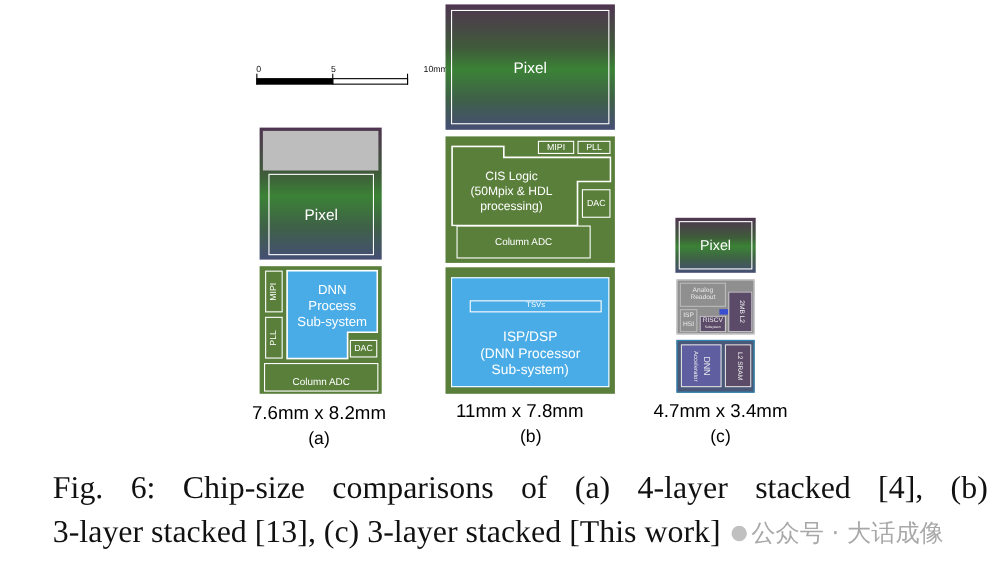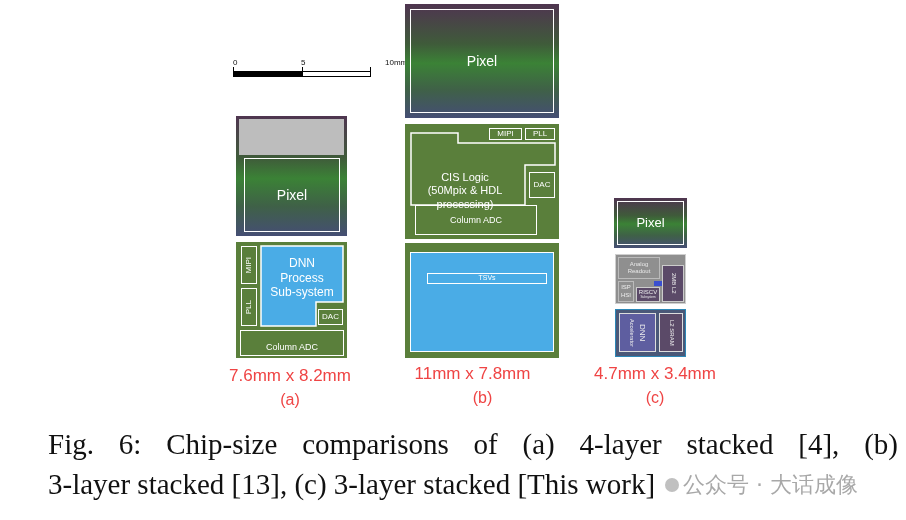--- a/index.html
+++ b/index.html
@@ -3,21 +3,21 @@
   <meta charset="utf-8">
   <style>
     html, body { margin:0; padding:0; background:#ffffff; }
     body { width:906px; height:520px; position:relative; overflow:hidden; font-family:"Liberation Sans", sans-serif; }
     .abs { position:absolute; box-sizing:border-box; }
     .pixel-grad { background: linear-gradient(to bottom, #4f3550 0%, #3f5b3a 35%, #3b8236 52%, #3f6147 75%, #454e74 100%); }
     .green { background:#5a7f3b; }
     .blue { background:#4aace6; }
     .wthin { border:1.5px solid #ffffff; }
     .lbl { color:#ffffff; text-align:center; display:flex; align-items:center; justify-content:center; line-height:1.2; }
-    .cap { color:#ef4444; font-size:17px; text-align:center; }
+    .cap { color:#000000; font-size:17px; text-align:center; }
     .vert { writing-mode: vertical-rl; transform: rotate(180deg); }
     .vert2 { writing-mode: vertical-rl; }
     .fig-caption { font-family:"Liberation Serif", serif; font-size:29px; color:#111; white-space:nowrap; }
     .watermark { font-family:"DejaVu Sans", sans-serif; font-size:22px; color:#9a9a9a; opacity:0.85; white-space:nowrap; }
     .grey-die { background:#8f8f8f; }
     .dark-purple { background:#5b4a68; }
   </style>
 </head>
 <body>
 
@@ -74,37 +74,42 @@
 <div class="abs green" style="left:405px; top:124px; width:154px; height:115px;">
   <div class="abs wthin lbl" style="left:84px; top:4px; width:33px; height:12px; font-size:8px;">
     <span>MIPI</span>
   </div>
   <div class="abs wthin lbl" style="left:120px; top:4px; width:30px; height:12px; font-size:8px;">
     <span>PLL</span>
   </div>
   <svg class="abs" style="left:5px; top:8px;" width="146" height="74" viewBox="0 0 146 74">
     <polygon points="1,1 48,1 48,11 145,11 145,33 115,33 115,73 1,73" fill="none" stroke="#fff" stroke-width="1.5"></polygon>
   </svg>
-  <div class="abs lbl" style="left:8px; top:44px; width:104px; height:46px; font-size:11px; white-space:pre-line;">
+  <div class="abs lbl" style="left:8px; top:28px; width:104px; height:46px; font-size:11px; white-space:pre-line;">
     <span>CIS Logic
 (50Mpix &amp; HDL
 processing)</span>
   </div>
   <div class="abs wthin lbl" style="left:124px; top:48px; width:26px; height:26px; font-size:8px;">
     <span>DAC</span>
   </div>
   <div class="abs wthin lbl" style="left:10px; top:81px; width:122px; height:30px; font-size:9px;">
     <span>Column ADC</span>
   </div>
 </div>
 
 <div class="abs green" style="left:405px; top:243px; width:154px; height:115px;">
   <div class="abs blue wthin" style="left:5px; top:9px; width:144px; height:100px;">
     <div class="abs wthin lbl" style="left:16px; top:20px; width:120px; height:11px; font-size:7px;">
       <span>TSVs</span>
+    </div>
+    <div class="abs lbl" style="left:0; top:40px; width:142px; height:56px; font-size:12.5px; white-space:pre-line;">
+      <span>ISP/DSP
+(DNN Processor
+Sub-system)</span>
     </div>
   </div>
 </div>
 
 <div class="abs cap" style="left:385px; top:364px; width:175px;">11mm x 7.8mm</div>
 <div class="abs cap" style="left:395px; top:389px; width:175px; font-size:16px;">(b)</div>
 
 <div class="abs pixel-grad" style="left:614px; top:198px; width:73px; height:50px;">
   <div class="abs wthin lbl" style="left:3px; top:3px; width:67px; height:44px; font-size:13px;">
     <span>Pixel</span>

